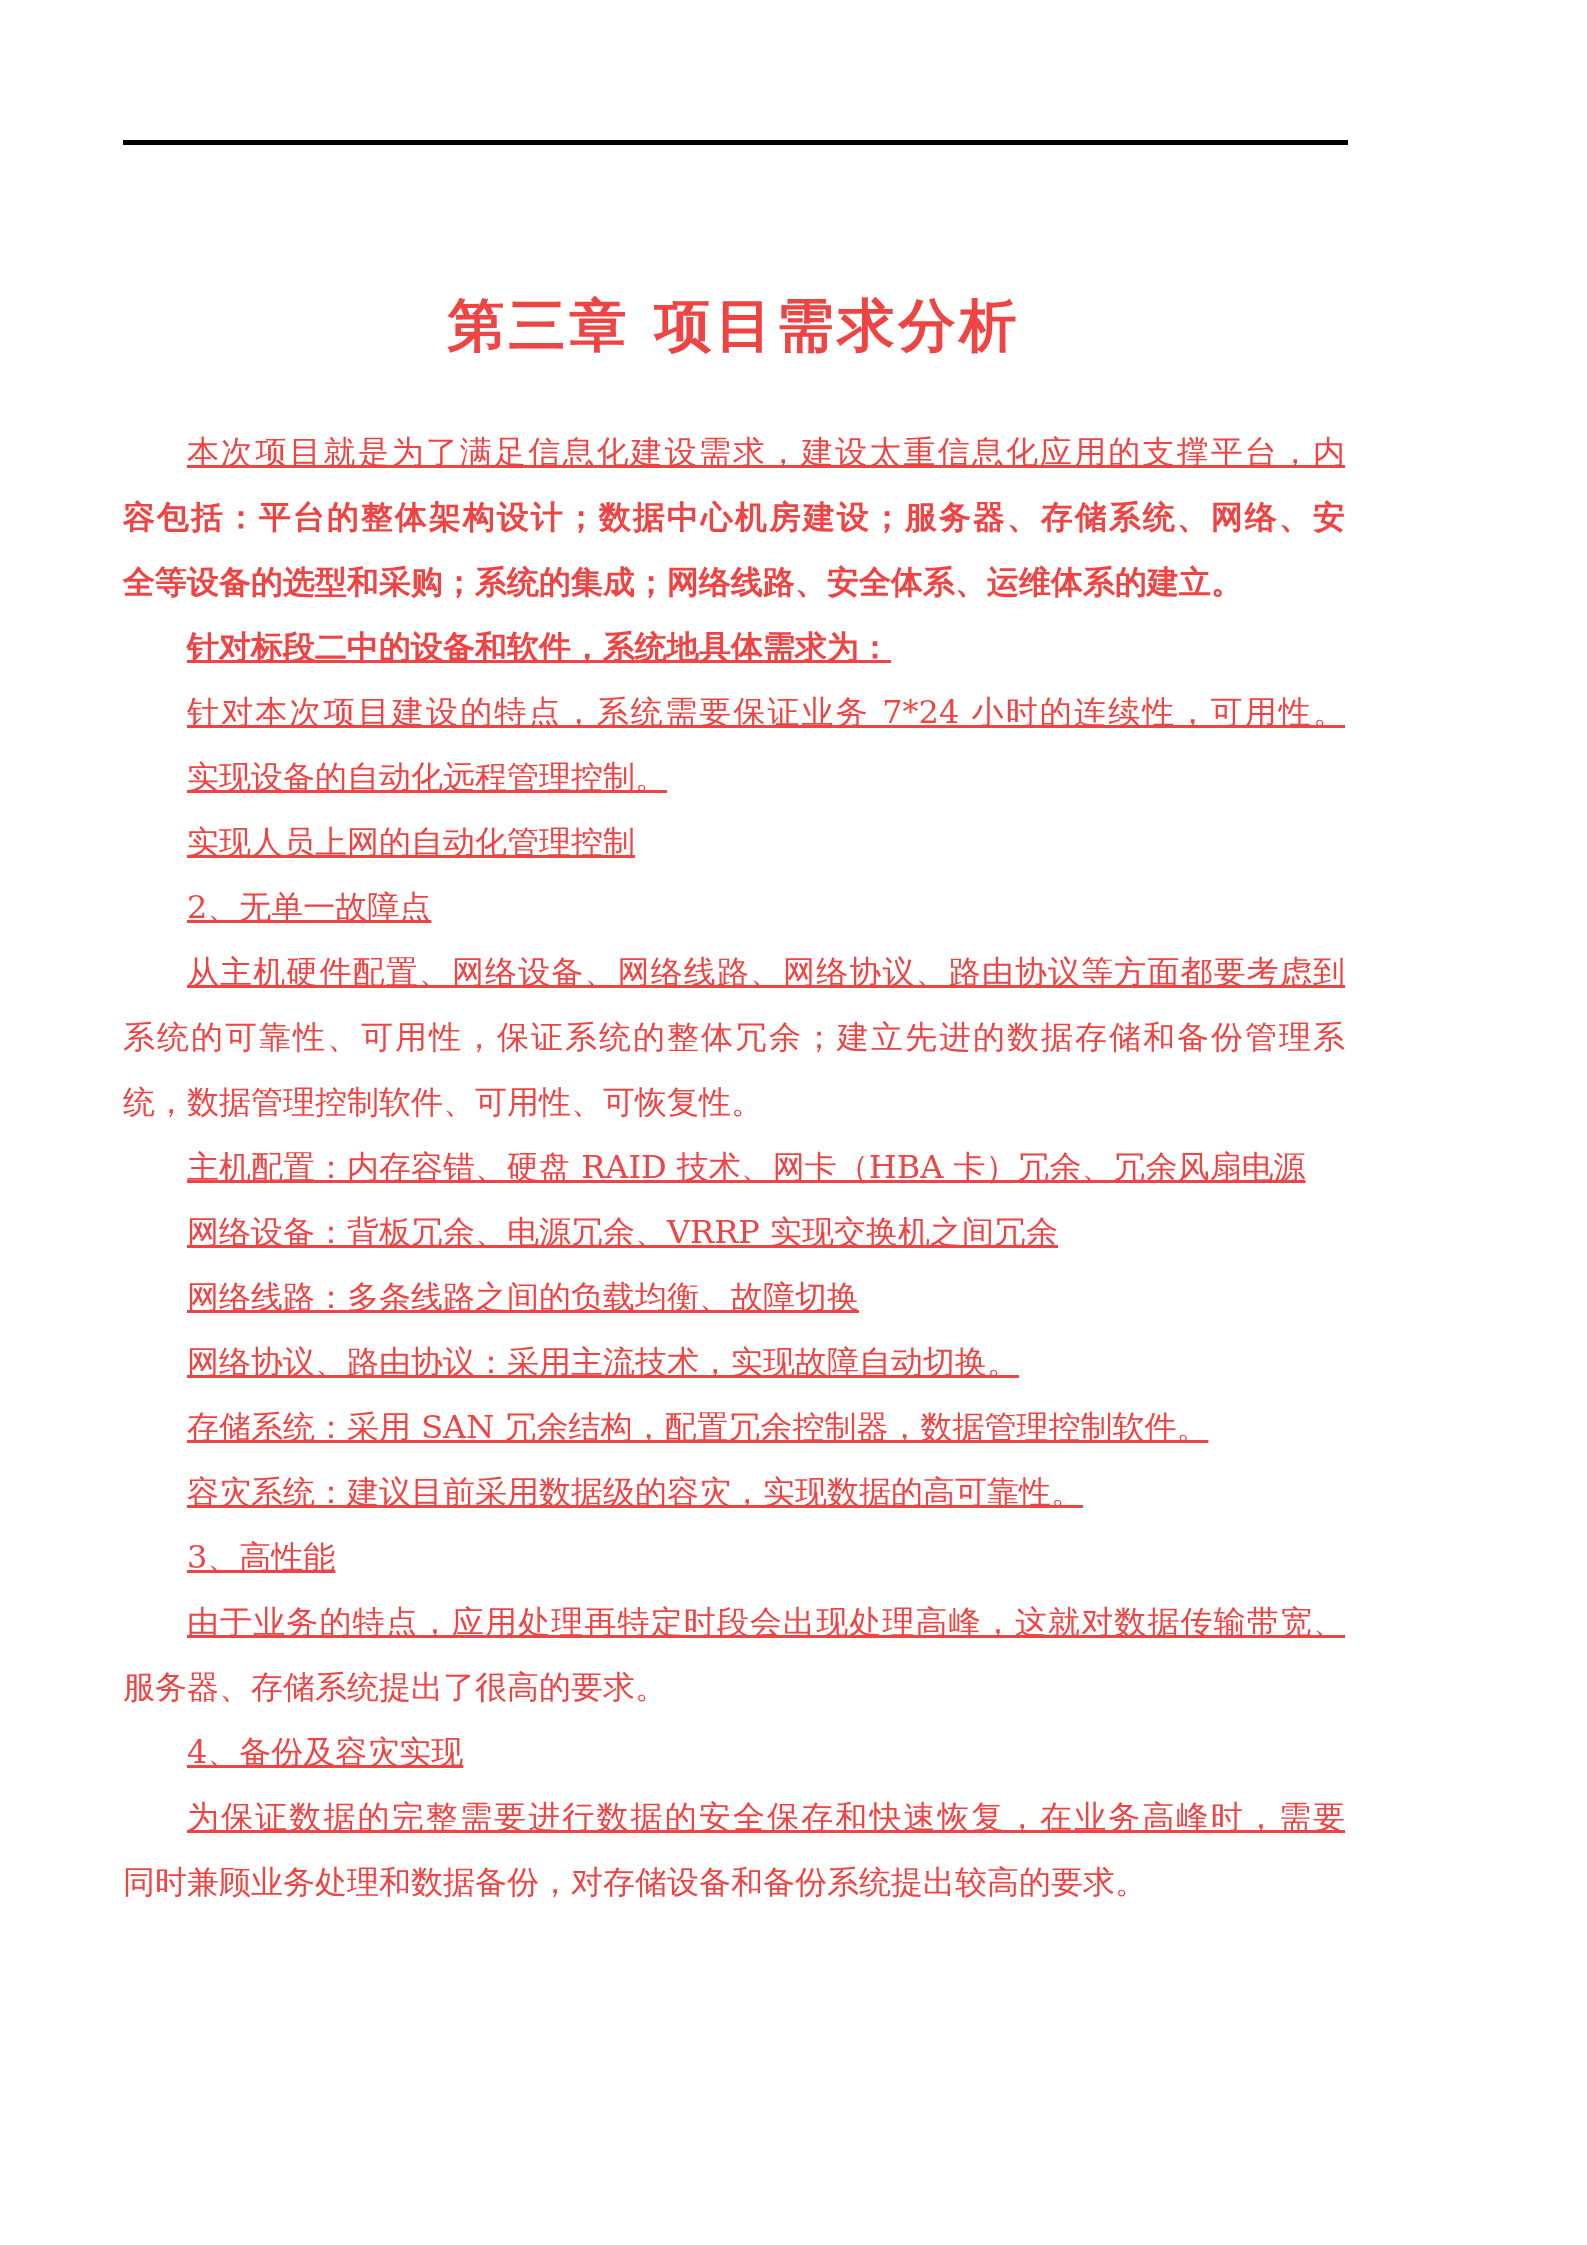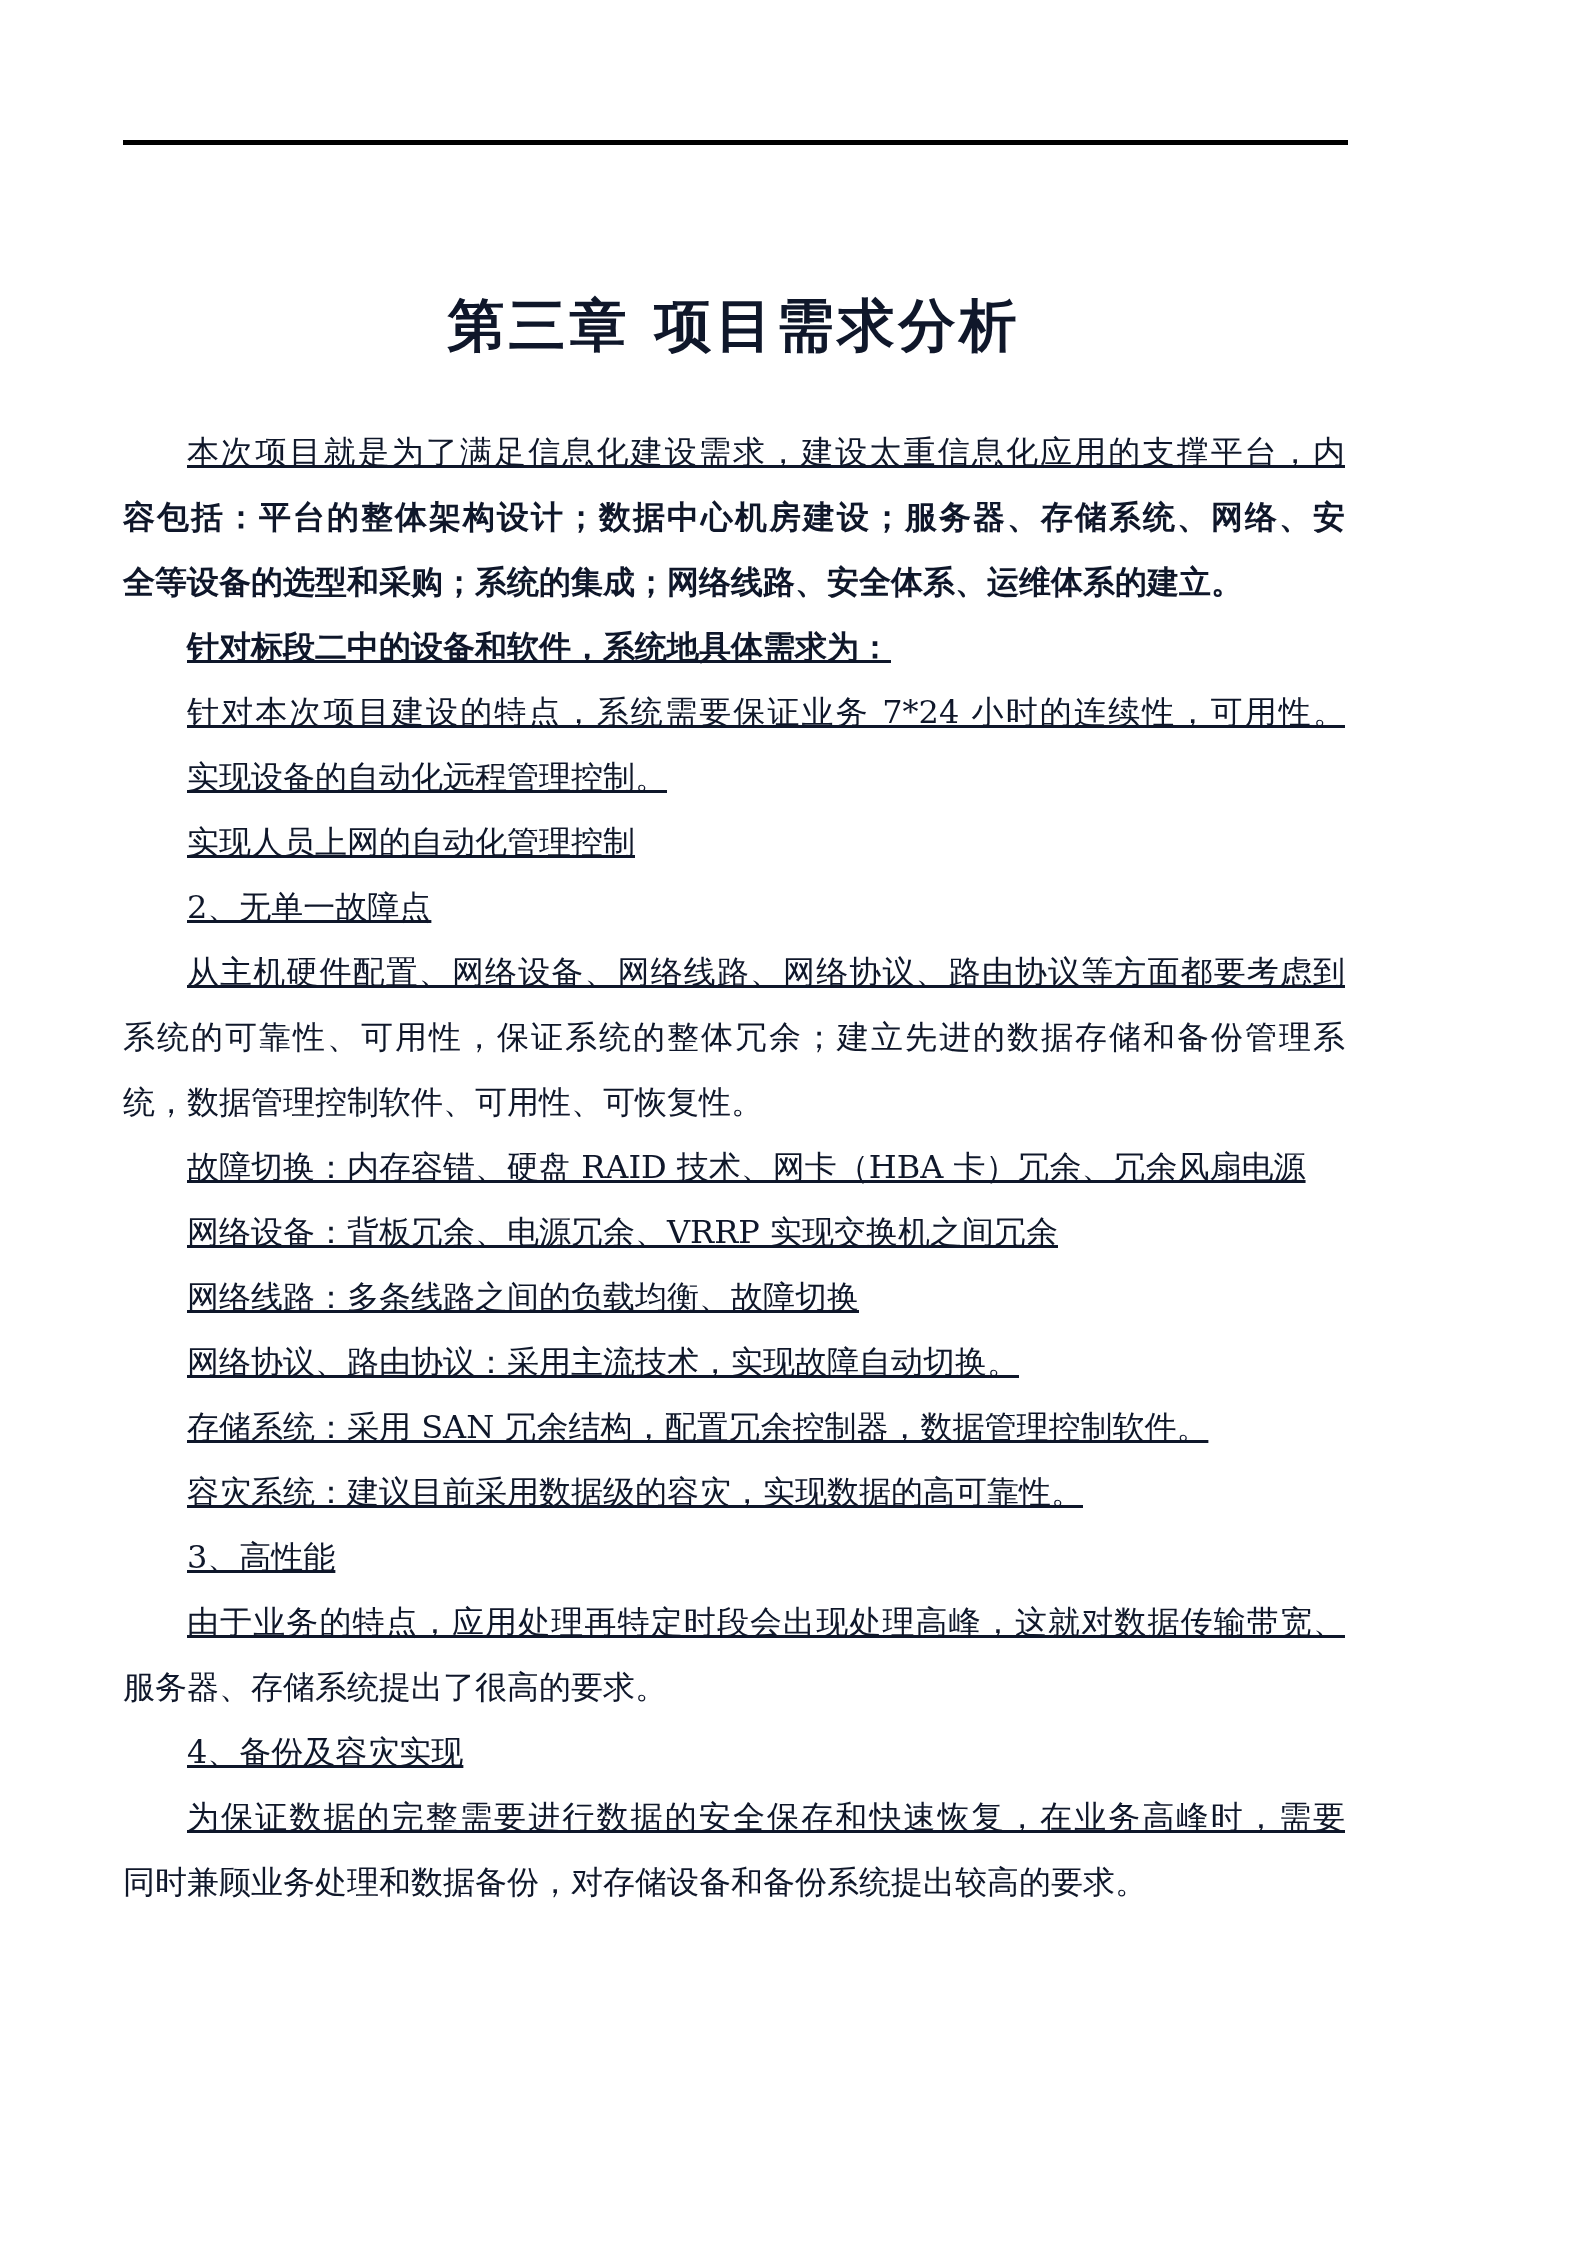--- a/index.html
+++ b/index.html
@@ -7,21 +7,21 @@
     padding: 0;
     background: #ffffff;
   }
   .page {
     position: relative;
     width: 1587px;
     height: 2245px;
     background: #ffffff;
     overflow: hidden;
     font-family: "DejaVu Serif", "Liberation Serif", serif;
-    color: #0f172a;
+    color: #ef4444;
   }
   .header-rule {
     position: absolute;
     top: 140px;
     left: 123px;
     width: 1225px;
     height: 5px;
     background: #000000;
   }
   .chapter-title {
@@ -73,21 +73,21 @@
       <div class="line bold fill">容包括：平台的整体架构设计；数据中心机房建设；服务器、存储系统、网络、安</div>
       <div class="line bold">全等设备的选型和采购；系统的集成；网络线路、安全体系、运维体系的建立。</div>
       <div class="line bold indent">针对标段二中的设备和软件，系统地具体需求为：</div>
       <div class="line indent fill">针对本次项目建设的特点，系统需要保证业务 7*24 小时的连续性，可用性。</div>
       <div class="line indent">实现设备的自动化远程管理控制。</div>
       <div class="line indent">实现人员上网的自动化管理控制</div>
       <div class="line indent">2、无单一故障点</div>
       <div class="line indent fill">从主机硬件配置、网络设备、网络线路、网络协议、路由协议等方面都要考虑到</div>
       <div class="line fill">系统的可靠性、可用性，保证系统的整体冗余；建立先进的数据存储和备份管理系</div>
       <div class="line">统，数据管理控制软件、可用性、可恢复性。</div>
-      <div class="line indent">故障切换：内存容错、硬盘 RAID 技术、网卡（HBA 卡）冗余、冗余风扇电源</div>
+      <div class="line indent">主机配置：内存容错、硬盘 RAID 技术、网卡（HBA 卡）冗余、冗余风扇电源</div>
       <div class="line indent">网络设备：背板冗余、电源冗余、VRRP 实现交换机之间冗余</div>
       <div class="line indent">网络线路：多条线路之间的负载均衡、故障切换</div>
       <div class="line indent">网络协议、路由协议：采用主流技术，实现故障自动切换。</div>
       <div class="line indent">存储系统：采用 SAN 冗余结构，配置冗余控制器，数据管理控制软件。</div>
       <div class="line indent">容灾系统：建议目前采用数据级的容灾，实现数据的高可靠性。</div>
       <div class="line indent">3、高性能</div>
       <div class="line indent fill">由于业务的特点，应用处理再特定时段会出现处理高峰，这就对数据传输带宽、</div>
       <div class="line">服务器、存储系统提出了很高的要求。</div>
       <div class="line indent">4、备份及容灾实现</div>
       <div class="line indent fill">为保证数据的完整需要进行数据的安全保存和快速恢复，在业务高峰时，需要</div>

